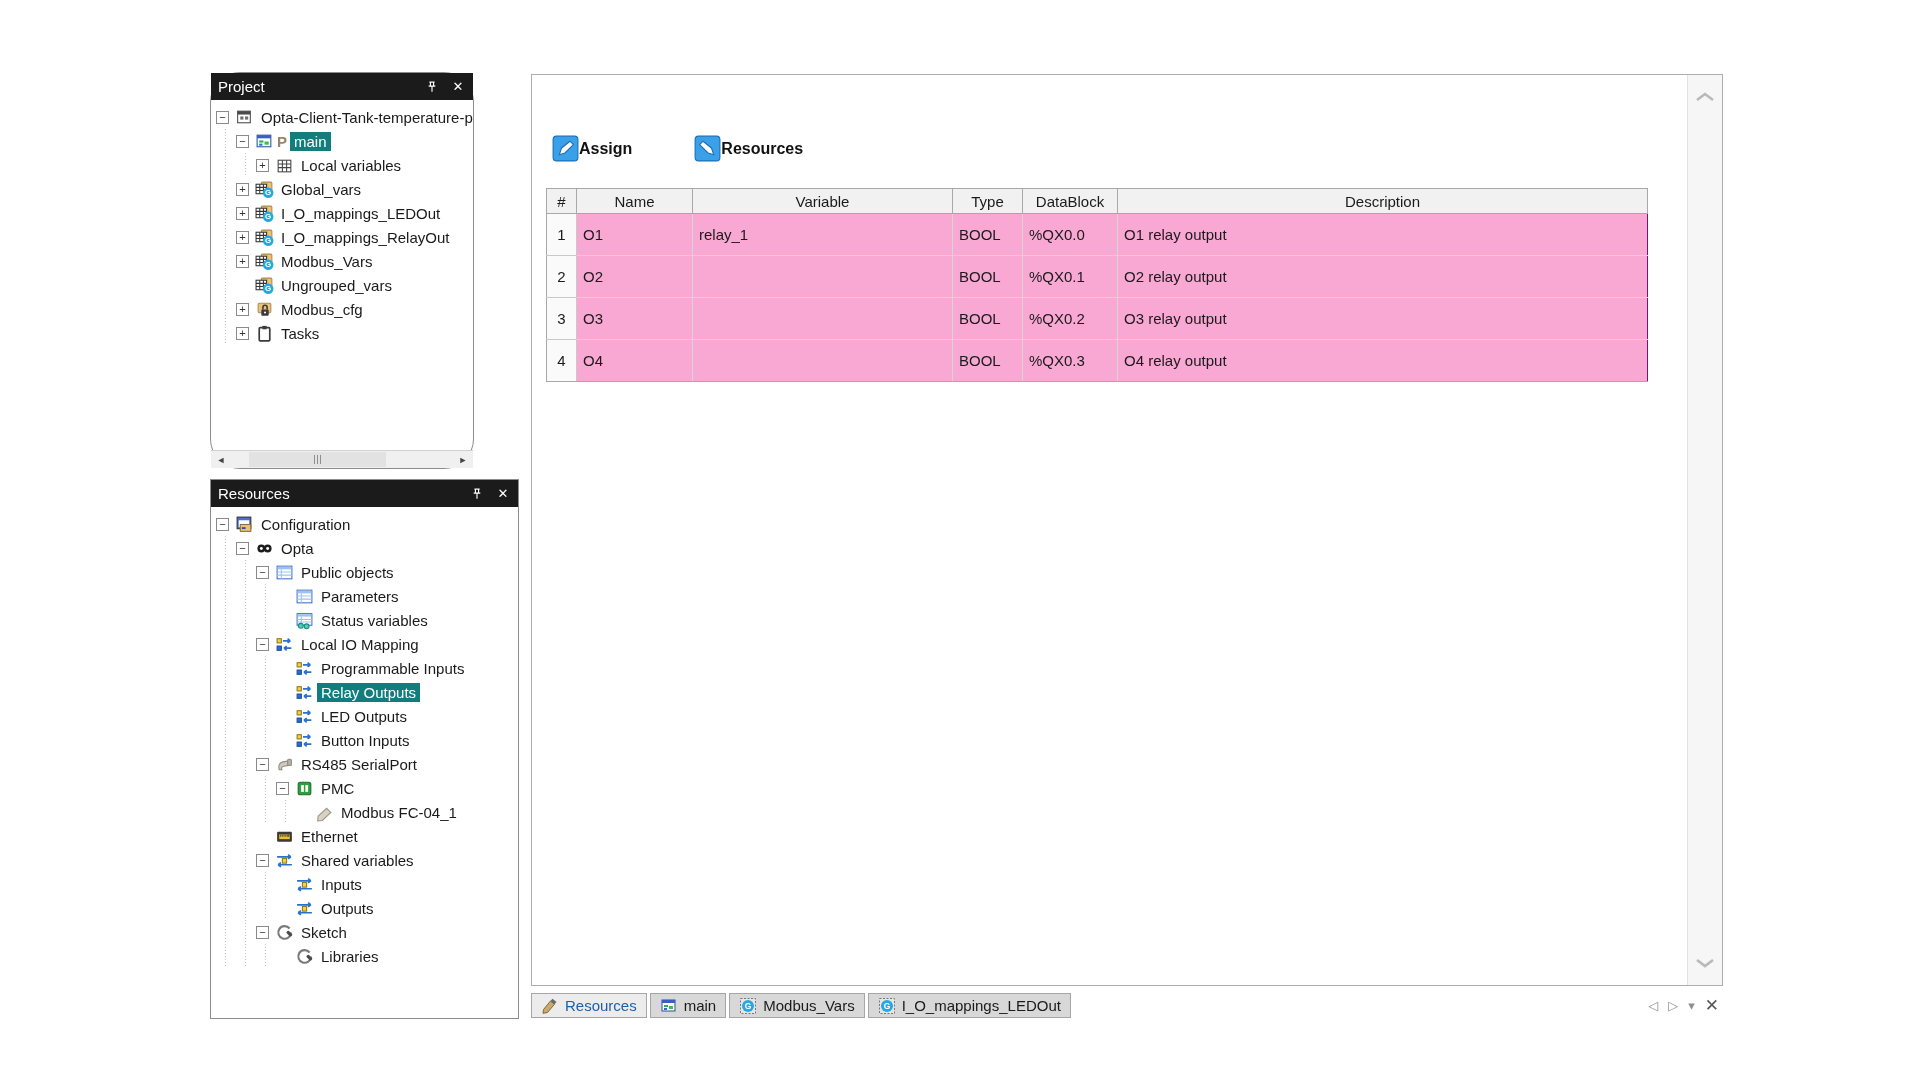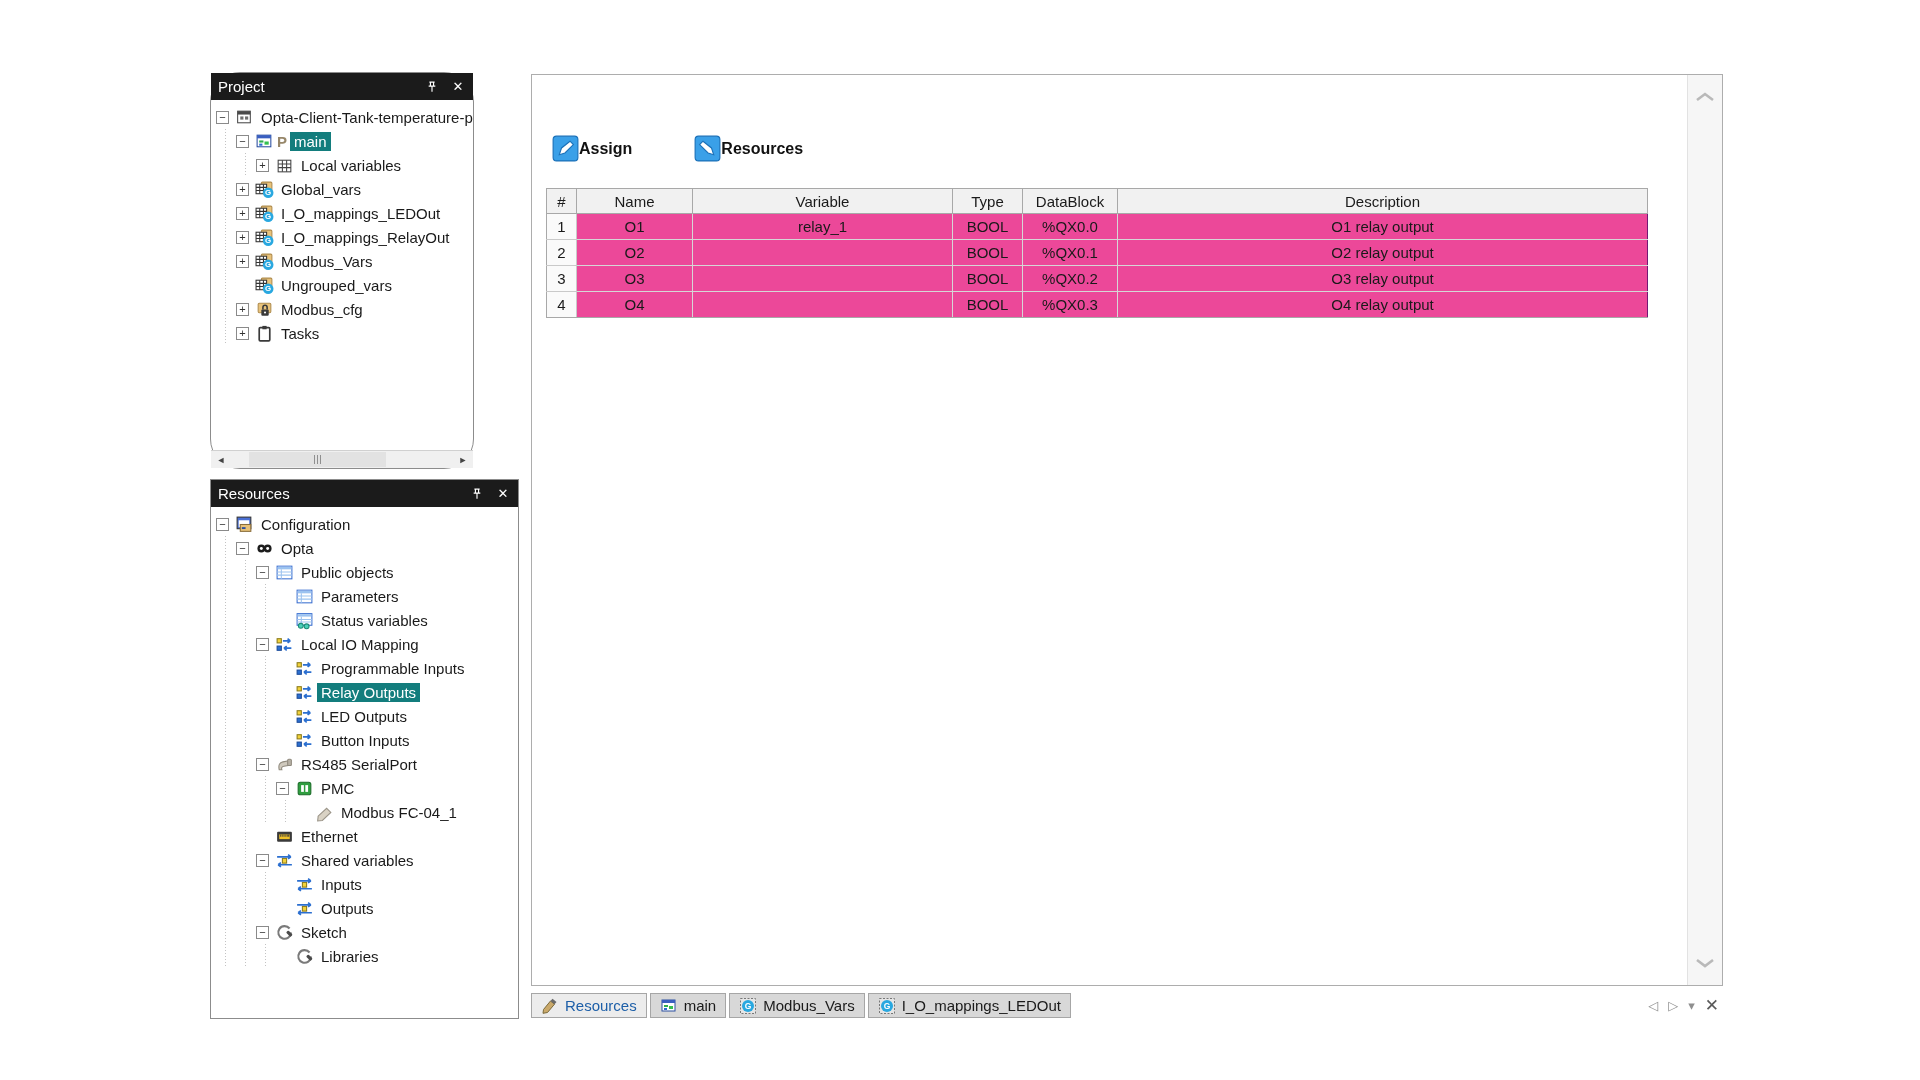--- a/index.html
+++ b/index.html
@@ -60,22 +60,22 @@
   .tool-btn{display:flex;align-items:center;cursor:pointer;}
   .tool-btn .bicon{width:27px;height:27px;display:inline-flex;}
   .tool-btn .bicon svg{width:27px;height:27px;}
   .tool-btn .blabel{font-size:16px;font-weight:bold;color:#111;}
 
   
   table.map{position:absolute;left:14px;top:113px;border-collapse:collapse;table-layout:fixed;
             font-size:15px;}
   table.map th{background:#f1f1f1;border:1px solid #a8a8a8;font-weight:normal;height:25px;
                text-align:center;padding:0 4px;overflow:hidden;}
-  table.map td{border:1px solid #d6d6d6;height:26px;padding:4px 6px;background:#ec4899;overflow:hidden;
-               white-space:nowrap;text-align:center;}
+  table.map td{border:1px solid #d6d6d6;height:26px;padding:12px 6px;background:#f9a8d4;overflow:hidden;
+               white-space:nowrap;}
   table.map td.idx{background:#fafafa;text-align:center;padding:0;border-color:#c9c9c9;}
   table.map tr td:last-child{border-right:1px solid #701a75;}
   table.map tr:last-child td{border-bottom:1px solid #a8a8a8;}
   table.map tr td:first-child{border-left:1px solid #a8a8a8;}
 
   
   .tabbar{position:absolute;left:531px;top:993px;width:1192px;height:27px;display:flex;
           align-items:flex-start;}
   .tab{display:inline-flex;align-items:center;gap:6px;height:25px;padding:0 9px;margin-right:3px;
        background:#d8d8d8;border:1px solid #a6a6a6;font-size:15px;color:#1a1a1a;cursor:pointer;}

